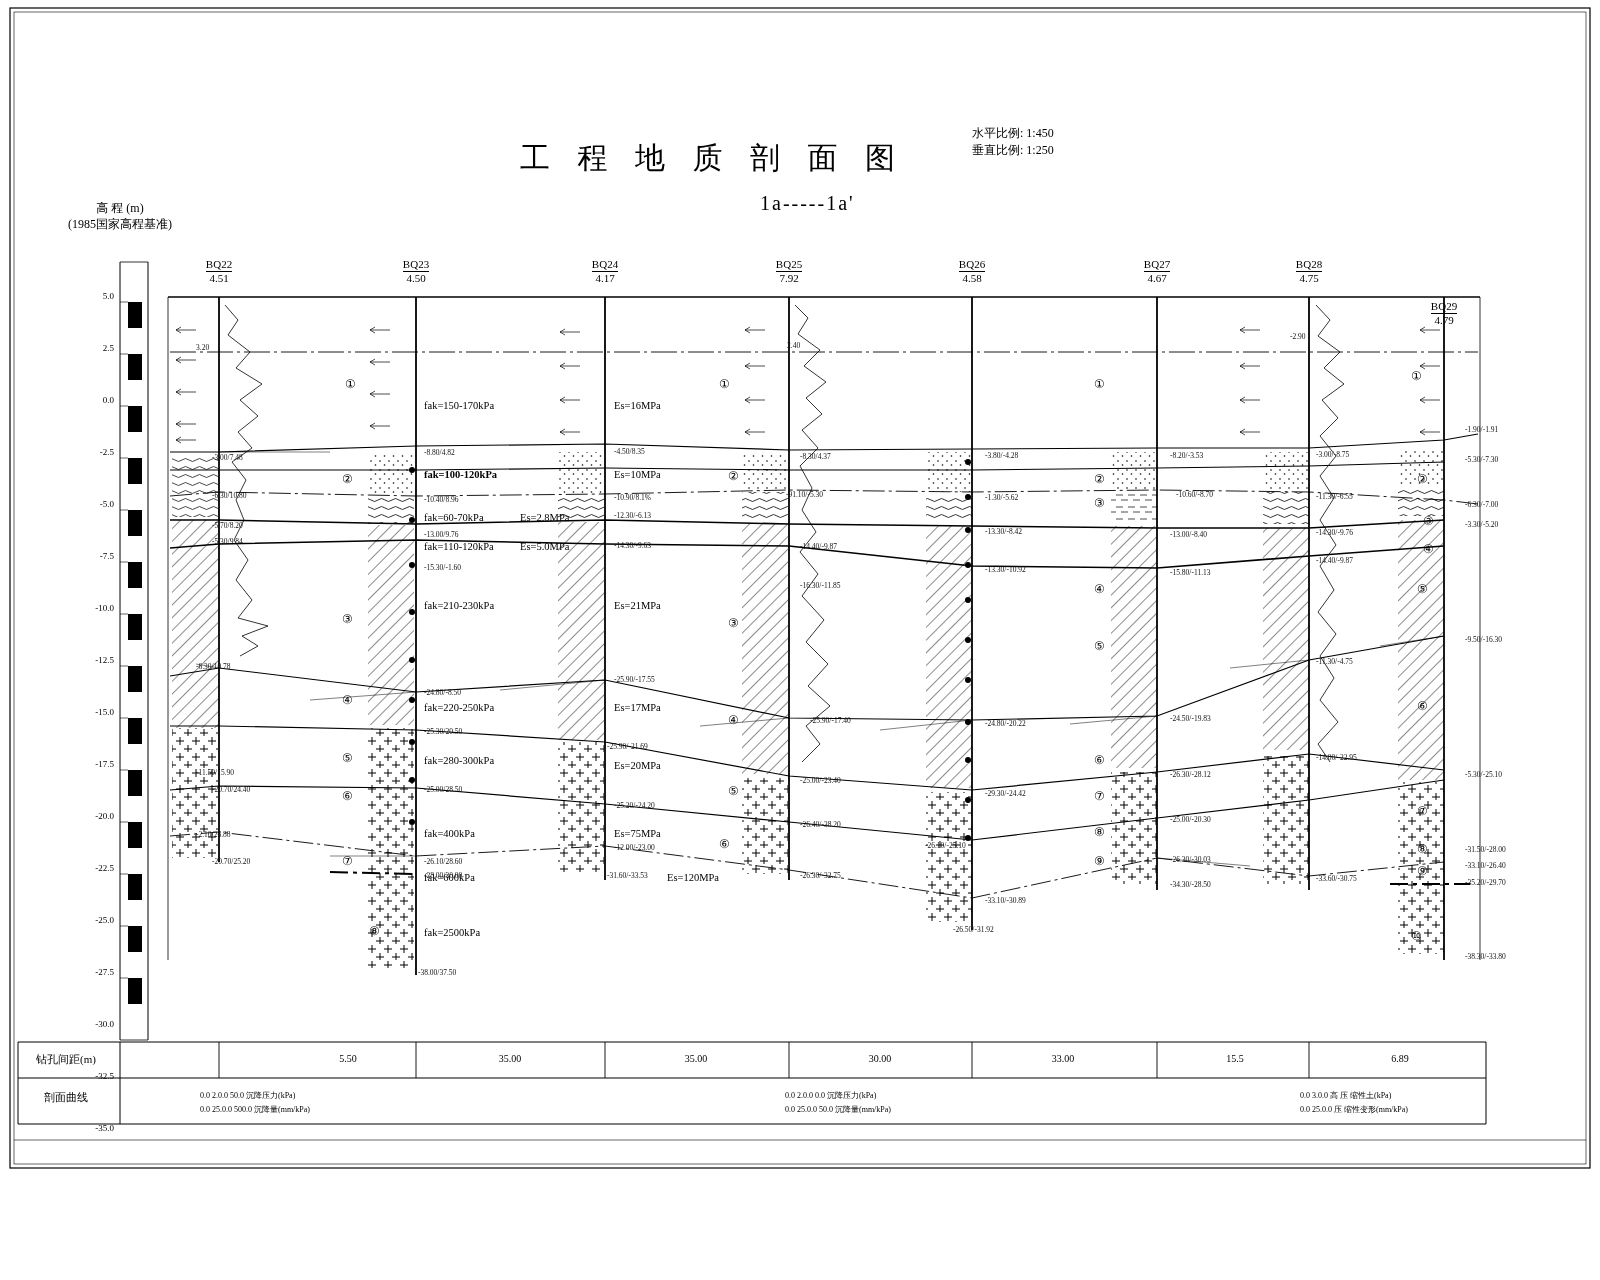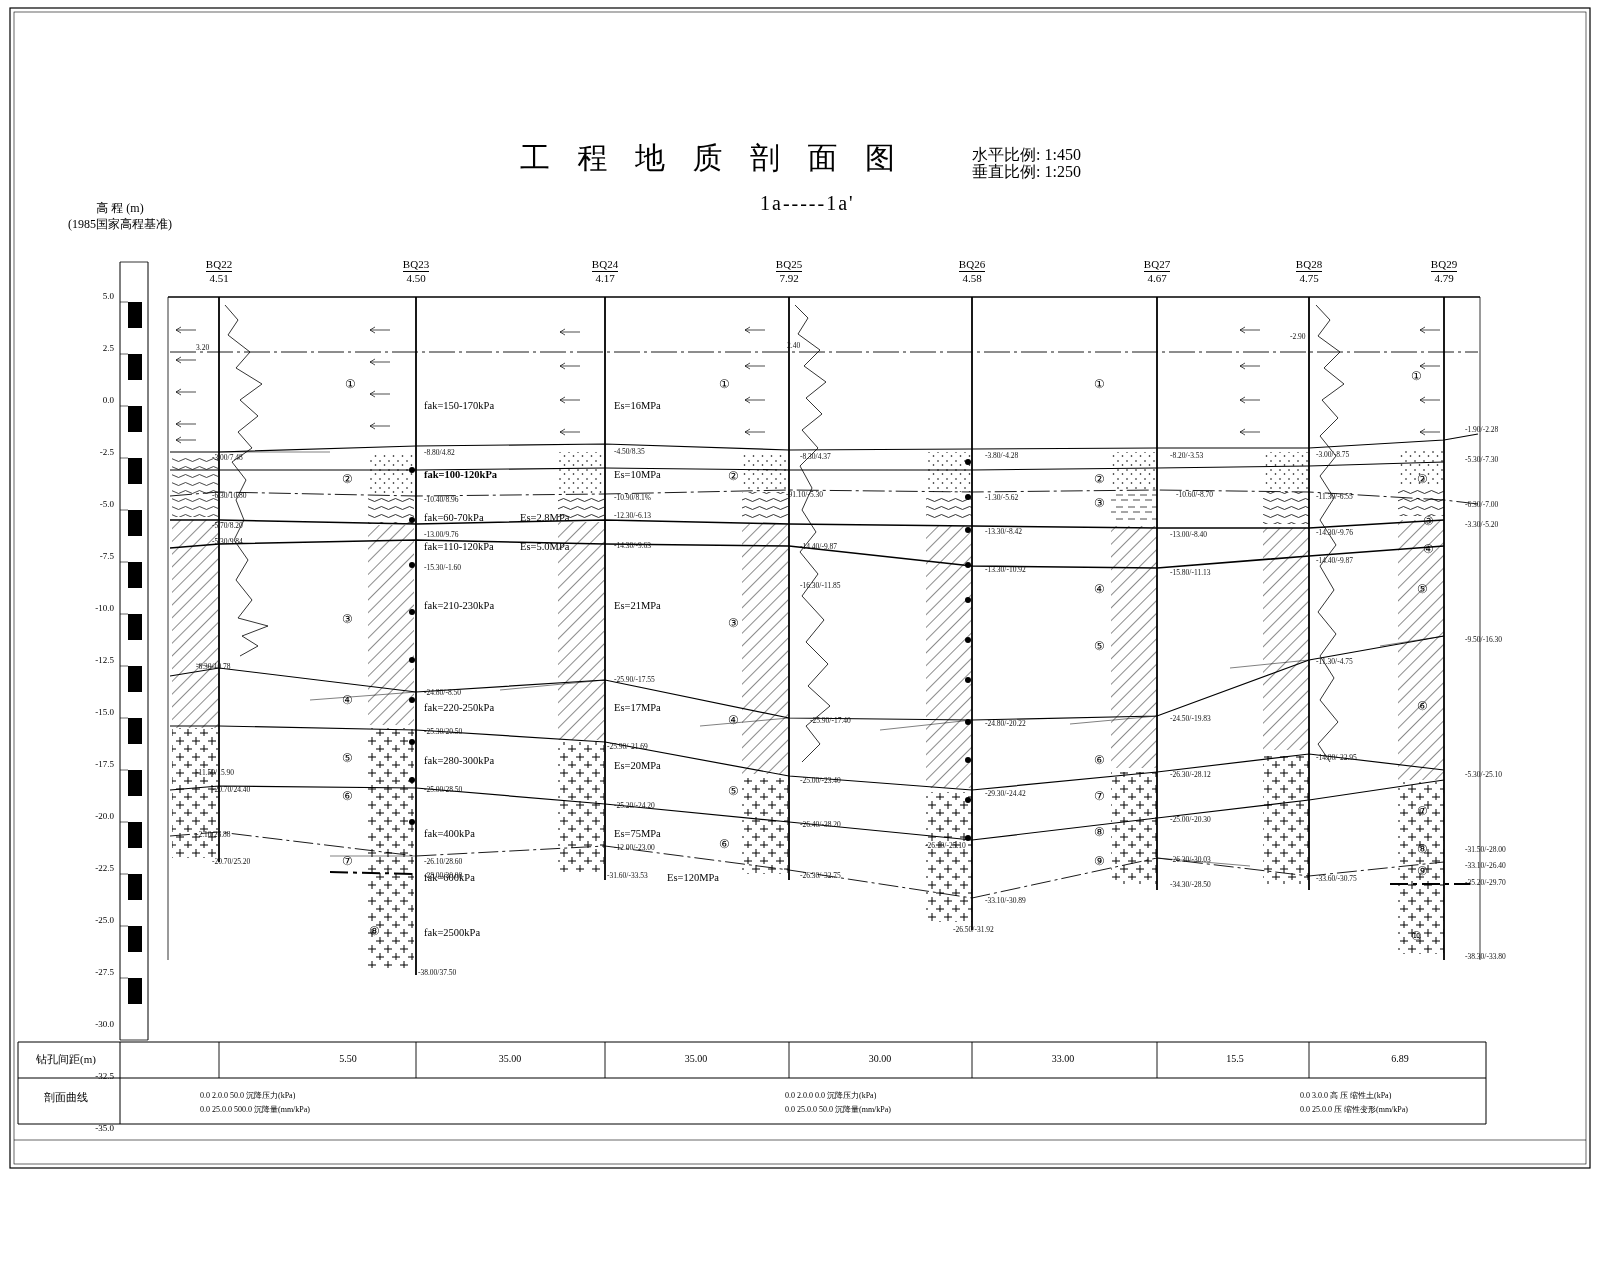--- a/index.html
+++ b/index.html
@@ -2,21 +2,21 @@
 <html><head>
 <meta charset="utf-8">
 <style>
   html,body{margin:0;padding:0;background:#fff;}
   body{width:1600px;height:1280px;position:relative;font-family:"Liberation Serif",serif;color:#000;overflow:hidden;}
   .canvas{position:absolute;left:0;top:0;width:1600px;height:1280px;}
 
   
   .title{position:absolute;left:520px;top:138px;font-size:30px;letter-spacing:10px;font-family:"Liberation Serif",serif;white-space:nowrap;}
   .subtitle{position:absolute;left:760px;top:192px;font-size:20px;letter-spacing:2px;white-space:nowrap;}
-  .scale-box{position:absolute;left:972px;top:146px;font-size:16px;line-height:17px;white-space:nowrap;}
+  .scale-box{position:absolute;left:972px;top:125px;font-size:12px;line-height:17px;white-space:nowrap;}
 
   
   .axis-title{position:absolute;left:40px;top:200px;font-size:12px;line-height:16px;text-align:center;width:160px;}
   .ytick{position:absolute;font-size:9px;width:26px;text-align:right;}
 
   
   .bh{position:absolute;font-size:11px;text-align:center;width:70px;line-height:13px;}
 
   
   .note{position:absolute;font-size:10.5px;white-space:nowrap;}
@@ -357,21 +357,21 @@
     <div class="ytick" style="left: 88px; top: 1123px;">-35.0</div>
   </div>
 <div id="bhheads">
     <div class="bh" style="left: 184px; top: 258px;"><div style="border-bottom: 1px solid rgb(0, 0, 0); display: inline-block;">BQ22</div><div>4.51</div></div>
     <div class="bh" style="left: 381px; top: 258px;"><div style="border-bottom: 1px solid rgb(0, 0, 0); display: inline-block;">BQ23</div><div>4.50</div></div>
     <div class="bh" style="left: 570px; top: 258px;"><div style="border-bottom: 1px solid rgb(0, 0, 0); display: inline-block;">BQ24</div><div>4.17</div></div>
     <div class="bh" style="left: 754px; top: 258px;"><div style="border-bottom: 1px solid rgb(0, 0, 0); display: inline-block;">BQ25</div><div>7.92</div></div>
     <div class="bh" style="left: 937px; top: 258px;"><div style="border-bottom: 1px solid rgb(0, 0, 0); display: inline-block;">BQ26</div><div>4.58</div></div>
     <div class="bh" style="left: 1122px; top: 258px;"><div style="border-bottom: 1px solid rgb(0, 0, 0); display: inline-block;">BQ27</div><div>4.67</div></div>
     <div class="bh" style="left: 1274px; top: 258px;"><div style="border-bottom: 1px solid rgb(0, 0, 0); display: inline-block;">BQ28</div><div>4.75</div></div>
-    <div class="bh" style="left: 1409px; top: 258px;"><div style="border-bottom: 1px solid rgb(0, 0, 0); display: inline-block;">BQ29</div><div>4.79</div></div>
+    <div class="bh" style="left: 1409px; top: 258px;"><div style="border-bottom: 1px solid rgb(0, 0, 0); display: inline-block; margin-top: 42px;">BQ29</div><div>4.79</div></div>
   </div>
 <div id="notes">
     <div class="note" style="left: 424px; top: 400px;">fak=150-170kPa</div>
     <div class="note" style="left: 424px; top: 469px; font-weight: bold;">fak=100-120kPa</div>
     <div class="note" style="left: 424px; top: 512px;">fak=60-70kPa</div>
     <div class="note" style="left: 424px; top: 541px;">fak=110-120kPa</div>
     <div class="note" style="left: 424px; top: 600px;">fak=210-230kPa</div>
     <div class="note" style="left: 424px; top: 702px;">fak=220-250kPa</div>
     <div class="note" style="left: 424px; top: 755px;">fak=280-300kPa</div>
     <div class="note" style="left: 424px; top: 828px;">fak=400kPa</div>
@@ -445,21 +445,21 @@
     <div class="tiny" style="left: 1170px; top: 855px;">-26.30/-30.03</div>
     <div class="tiny" style="left: 1170px; top: 880px;">-34.30/-28.50</div>
     <div class="tiny" style="left: 1290px; top: 332px;">-2.90</div>
     <div class="tiny" style="left: 1316px; top: 450px;">-3.00/-8.75</div>
     <div class="tiny" style="left: 1316px; top: 492px;">-11.30/-6.55</div>
     <div class="tiny" style="left: 1316px; top: 528px;">-14.30/-9.76</div>
     <div class="tiny" style="left: 1316px; top: 556px;">-14.40/-9.87</div>
     <div class="tiny" style="left: 1316px; top: 657px;">-11.30/-4.75</div>
     <div class="tiny" style="left: 1316px; top: 753px;">-14.00/-22.95</div>
     <div class="tiny" style="left: 1316px; top: 874px;">-33.60/-30.75</div>
-    <div class="tiny" style="left: 1465px; top: 425px;">-1.90/-2.28</div>
+    <div class="tiny" style="left: 1465px; top: 425px;">-1.90/-1.91</div>
     <div class="tiny" style="left: 1465px; top: 455px;">-5.30/-7.30</div>
     <div class="tiny" style="left: 1465px; top: 500px;">-6.30/-7.00</div>
     <div class="tiny" style="left: 1465px; top: 520px;">-3.30/-5.20</div>
     <div class="tiny" style="left: 1465px; top: 635px;">-9.50/-16.30</div>
     <div class="tiny" style="left: 1465px; top: 770px;">-5.30/-25.10</div>
     <div class="tiny" style="left: 1465px; top: 845px;">-31.50/-28.00</div>
     <div class="tiny" style="left: 1465px; top: 861px;">-33.10/-26.40</div>
     <div class="tiny" style="left: 1465px; top: 878px;">-35.20/-29.70</div>
     <div class="tiny" style="left: 1465px; top: 952px;">-38.30/-33.80</div>
   </div>

